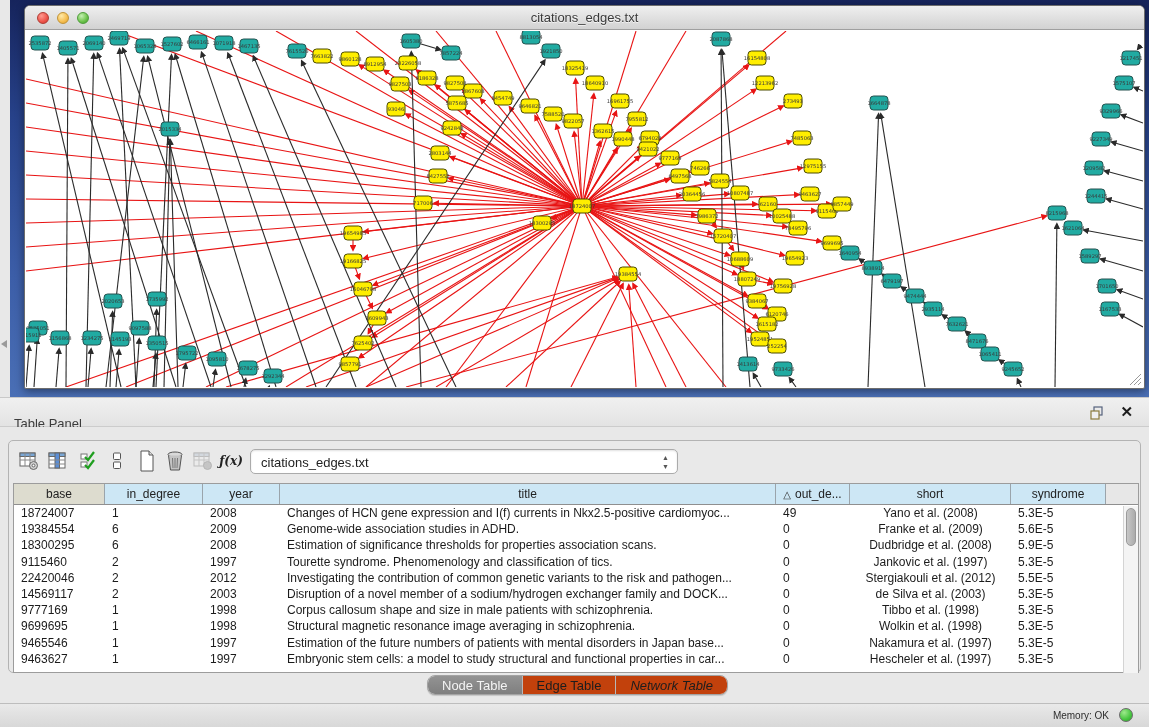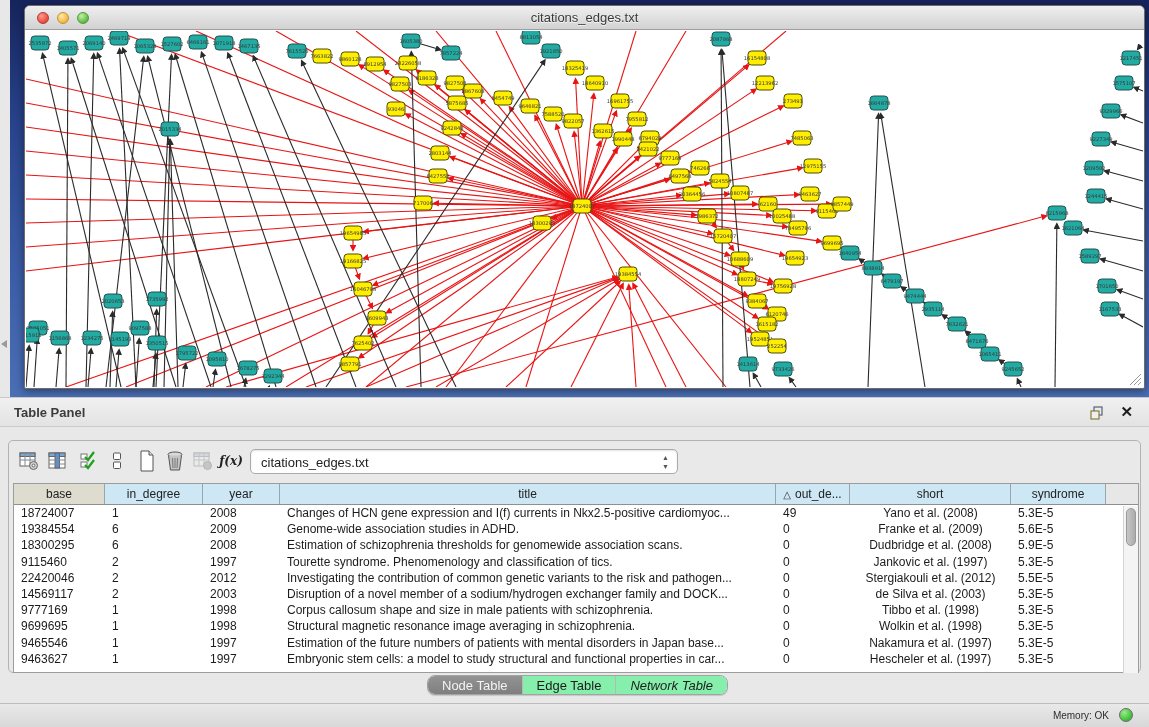--- a/index.html
+++ b/index.html
@@ -23,21 +23,21 @@
   .traffic { position:absolute; top:6px; width:12px; height:12px; border-radius:50%; }
   .t-red   { left:12px; background:radial-gradient(circle at 35% 30%,#ff9a90,#ed544a 60%,#c93a32); border:1px solid #b03b33; }
   .t-yel   { left:32px; background:radial-gradient(circle at 35% 30%,#ffe9a8,#f5bd4f 60%,#d99f2f); border:1px solid #c19336; }
   .t-grn   { left:52px; background:radial-gradient(circle at 35% 30%,#c5f0b2,#6cc24a 60%,#3f9c2f); border:1px solid #4f9e3c; }
   #canvas-wrap { position:absolute; left:1px; top:25px; width:1117px; height:356px; background:#ffffff; overflow:hidden; }
   #net { width:1117px; height:356px; display:block; }
 
   
   #panel-header { position:absolute; left:0; top:397px; width:1149px; height:30px;
     background:linear-gradient(180deg,#f0f0f0,#e3e3e3); border-top:1px solid #c9c9c9; border-bottom:1px solid #cccccc; }
-  #panel-header .ph-title { position:absolute; left:14px; top:7px; font-size:13px; color:#3c3c3c;font-weight:bold; }
+  #panel-header .ph-title { position:absolute; left:14px; top:18px; font-size:13px; color:#3c3c3c; }
   #float-btn { position:absolute; right:44px; top:7px; width:16px; height:16px; cursor:default; }
   #close-btn { position:absolute; right:16px; top:5px; font-size:15px; font-weight:bold; color:#1c1c1c; }
 
   #panel-body { position:absolute; left:0; top:427px; width:1149px; height:276px; background:#e8e8e8; }
   #content-frame { position:absolute; left:8px; top:13px; width:1133px; height:233px;
     border:1px solid #b3b3b3; border-radius:5px; background:#e9e9e9; }
 
   
   #toolbar { position:absolute; left:9px; top:21px; height:30px; }
   .tool { position:absolute; top:0; width:24px; height:26px; display:flex; align-items:center; justify-content:center; }
@@ -61,21 +61,21 @@
   #tbody .td { height:100%; display:flex; align-items:center; overflow:hidden; white-space:nowrap; padding-left:7px; }
   #tbody .td.c5 { justify-content:center; padding-left:0; }
   #vscroll { position:absolute; right:0px; top:22px; width:15px; height:167px; background:#f4f4f4; border-left:1px solid #d4d4d4; }
   #vthumb { position:absolute; left:2px; top:2px; width:10px; height:38px; background:linear-gradient(90deg,#c7c7c7,#ababab); border-radius:5px; border:1px solid #9a9a9a; }
 
   
   #tabs { position:absolute; left:427px; top:248px; height:20px; display:flex;
     border:1px solid #a3a3a3; border-radius:8px; overflow:hidden; background:#fff;
     box-shadow:0 1px 1px rgba(0,0,0,.15); }
   .tab { height:100%; display:flex; align-items:center; justify-content:center; font-size:13px;
-    color:#1d1d1d; background:#86efac; border-right:1px solid #b8b8b8; padding:0 14px; }
+    color:#1d1d1d; background:#c2410c; border-right:1px solid #b8b8b8; padding:0 14px; }
   .tab:last-child { border-right:none;font-style:italic; }
   .tab.active { background:linear-gradient(180deg,#939393,#7f7f7f); color:#f4f4f4; }
 
   
   #statusbar { position:absolute; left:0; top:703px; width:1149px; height:24px;
     background:linear-gradient(180deg,#e9e9e9,#d8d8d8); border-top:1px solid #bdbdbd; }
   #mem-label { position:absolute; right:40px; top:6px; font-size:10px; color:#2e2e2e; }
   #mem-dot { position:absolute; right:16px; top:4px; width:14px; height:14px; border-radius:50%;
     background:radial-gradient(circle at 35% 30%,#9ee98c,#46c53f 60%,#2f9e2c); border:1px solid #6a6a6a; }
 </style>
@@ -872,21 +872,21 @@
             <div class="td c2">2009</div>
             <div class="td c3">Genome-wide association studies in ADHD.</div>
             <div class="td c4">0</div>
             <div class="td c5">Franke et al. (2009)</div>
             <div class="td c6">5.6E-5</div>
           </div>
           <div class="tr">
             <div class="td c0">18300295</div>
             <div class="td c1">6</div>
             <div class="td c2">2008</div>
-            <div class="td c3">Estimation of schizophrenia thresholds for genomewide association scans.</div>
+            <div class="td c3">Estimation of significance thresholds for properties association scans.</div>
             <div class="td c4">0</div>
             <div class="td c5">Dudbridge et al. (2008)</div>
             <div class="td c6">5.9E-5</div>
           </div>
           <div class="tr">
             <div class="td c0">9115460</div>
             <div class="td c1">2</div>
             <div class="td c2">1997</div>
             <div class="td c3">Tourette syndrome. Phenomenology and classification of tics.</div>
             <div class="td c4">0</div>

